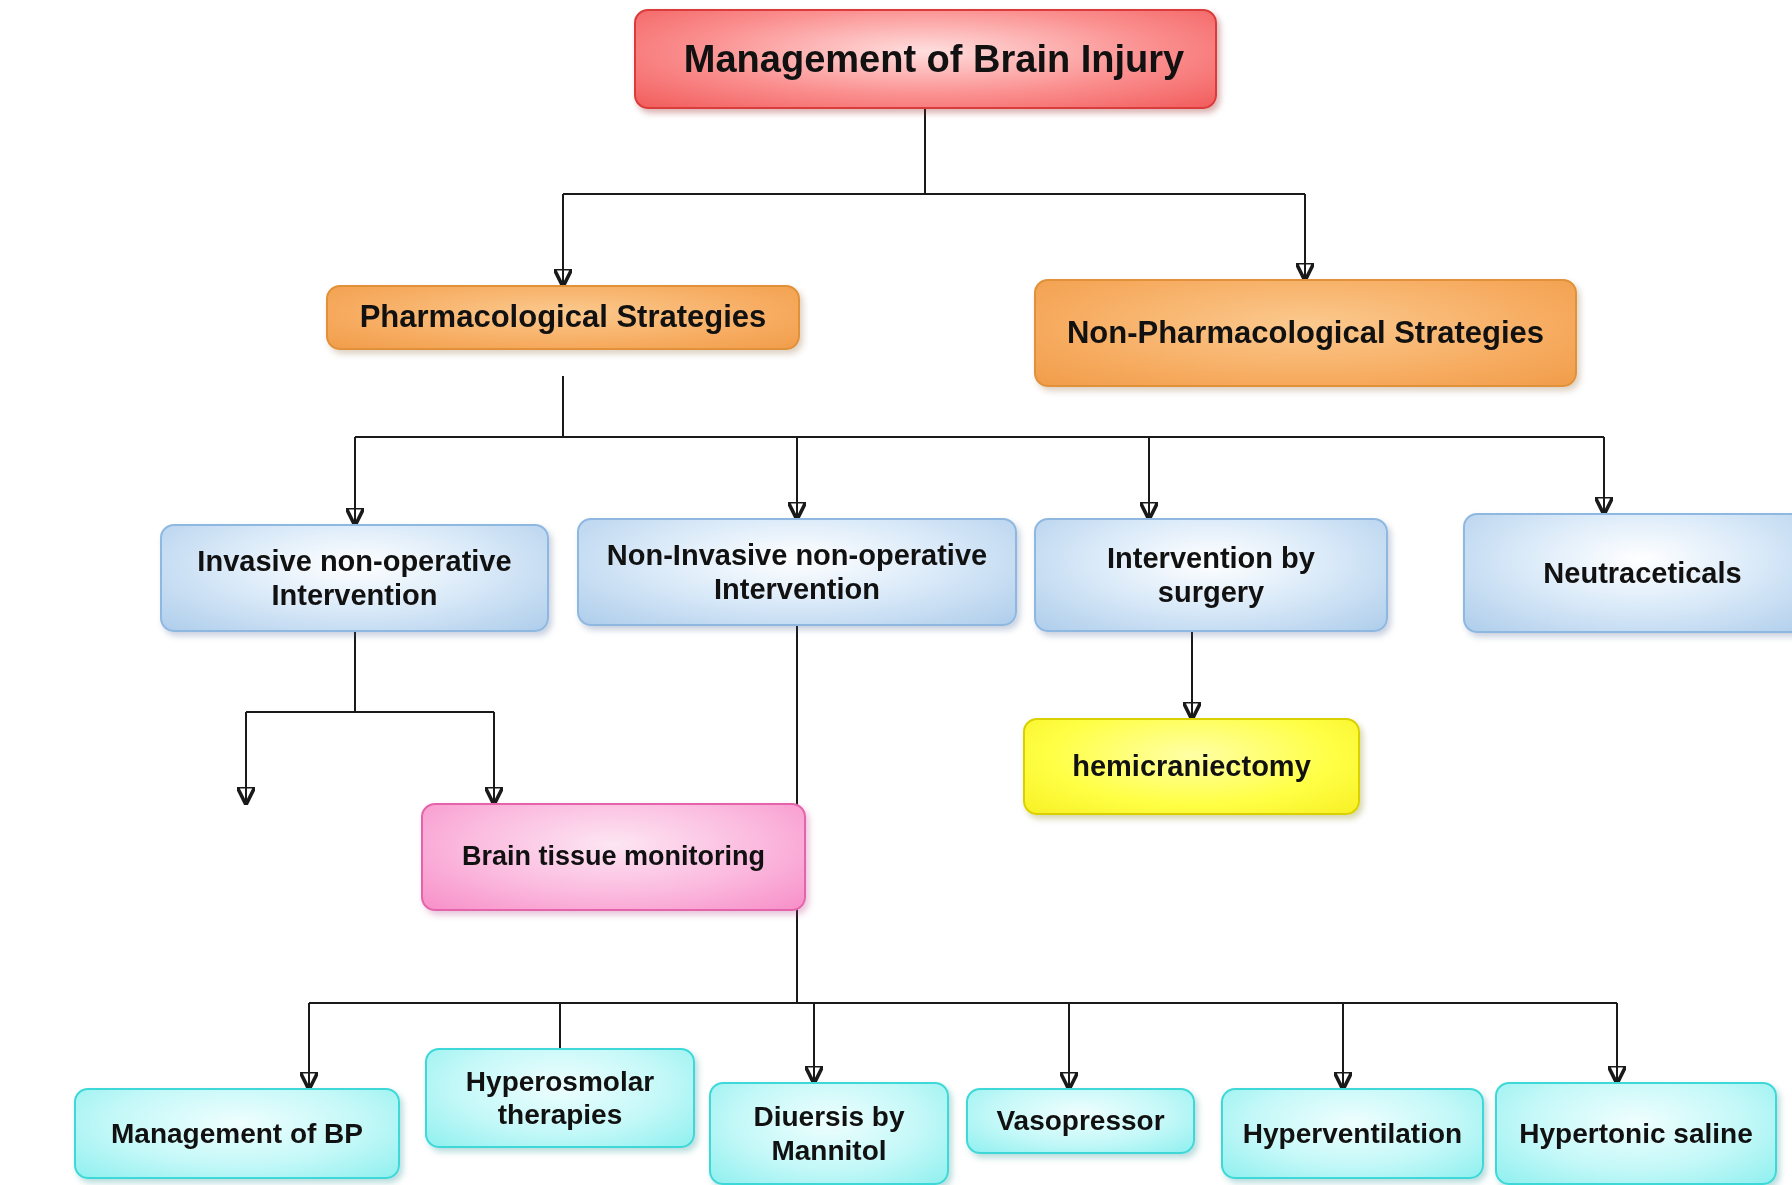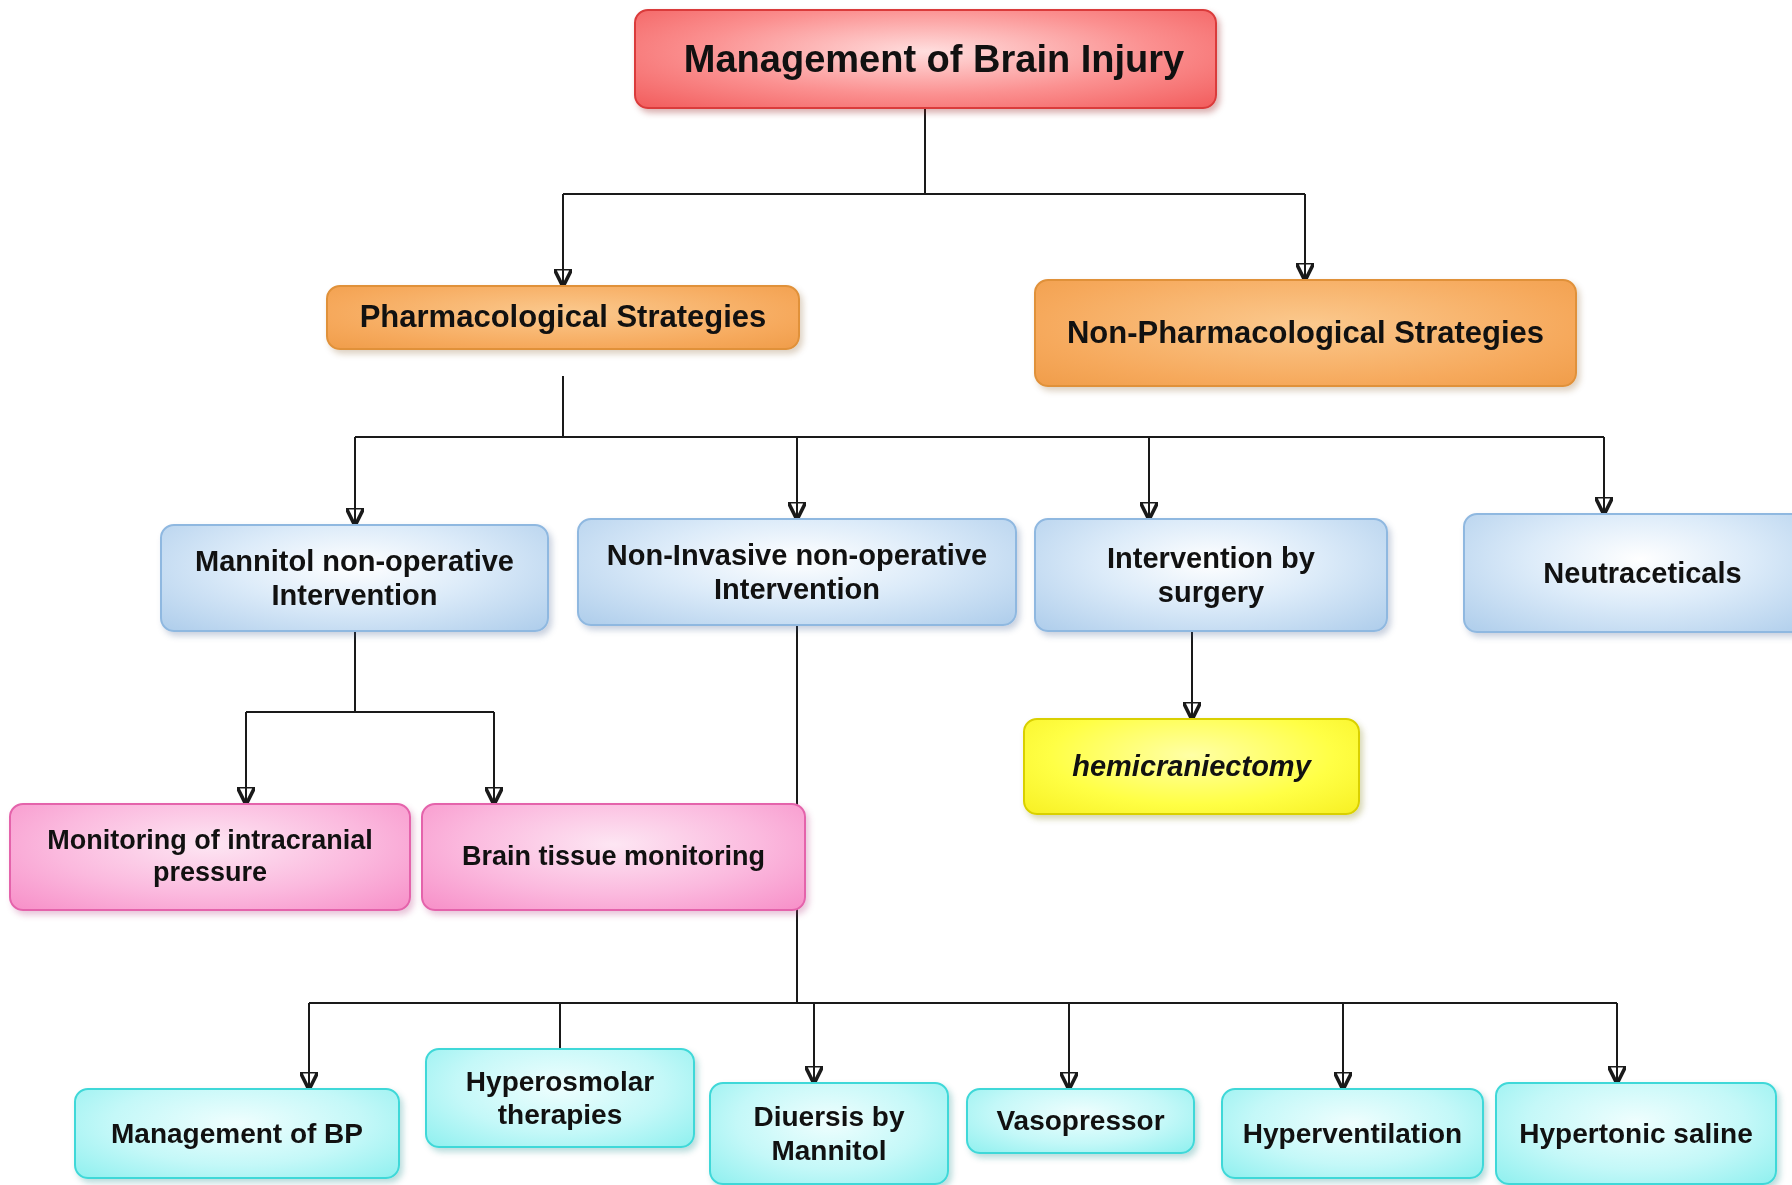--- a/index.html
+++ b/index.html
@@ -75,21 +75,21 @@
   
   #n-title        { left: 634px;  top: 9px;    width: 583px; height: 100px; padding-left: 27px; }
   #n-pharm        { left: 326px;  top: 285px;  width: 474px; height: 65px; }
   #n-nonpharm     { left: 1034px; top: 279px;  width: 543px; height: 108px; }
   #n-invasive     { left: 160px;  top: 524px;  width: 389px; height: 108px; }
   #n-noninvasive  { left: 577px;  top: 518px;  width: 440px; height: 108px; }
   #n-surgery      { left: 1034px; top: 518px;  width: 354px; height: 114px; }
   #n-neutra       { left: 1463px; top: 513px;  width: 354px; height: 120px; padding-left: 15px; }
   #n-icp          { left: 9px;    top: 803px;  width: 402px; height: 108px; }
   #n-braintissue  { left: 421px;  top: 803px;  width: 385px; height: 108px; }
-  #n-hemi         { left: 1023px; top: 718px;  width: 337px; height: 97px; font-style: italic; }
+  #n-hemi         { left: 1023px; top: 718px;  width: 337px; height: 97px; }
   #n-bp           { left: 74px;   top: 1088px; width: 326px; height: 91px; }
   #n-hyperosmolar { left: 425px;  top: 1048px; width: 270px; height: 100px; }
   #n-diuersis     { left: 709px;  top: 1082px; width: 240px; height: 103px; }
   #n-vaso         { left: 966px;  top: 1088px; width: 229px; height: 66px; }
   #n-hyperv      { left: 1221px; top: 1088px; width: 263px; height: 91px; }
   #n-hypertonic   { left: 1495px; top: 1082px; width: 282px; height: 103px; }
 </style>
 </head>
 <body>
 
@@ -139,30 +139,28 @@
       <path d="M1343,1003 V1088" marker-end="url(#arrow)"></path>
       <path d="M1617,1003 V1082" marker-end="url(#arrow)"></path>
     </g>
   </svg>
 
   <div id="n-title" class="node node-title">Management of Brain Injury</div>
 
   <div id="n-pharm" class="node node-orange">Pharmacological Strategies</div>
   <div id="n-nonpharm" class="node node-orange">Non-Pharmacological Strategies</div>
 
-  <div id="n-invasive" class="node node-blue">Mannitol non-operative
+  <div id="n-invasive" class="node node-blue">Invasive non-operative
 Intervention</div>
   <div id="n-noninvasive" class="node node-blue">Non-Invasive non-operative
 Intervention</div>
   <div id="n-surgery" class="node node-blue">Intervention by
 surgery</div>
   <div id="n-neutra" class="node node-blue">Neutraceticals</div>
 
-  <div id="n-icp" class="node node-pink">Monitoring of intracranial
-pressure</div>
   <div id="n-braintissue" class="node node-pink">Brain tissue monitoring</div>
 
   <div id="n-hemi" class="node node-yellow">hemicraniectomy</div>
 
   <div id="n-bp" class="node node-cyan">Management of BP</div>
   <div id="n-hyperosmolar" class="node node-cyan">Hyperosmolar
 therapies</div>
   <div id="n-diuersis" class="node node-cyan">Diuersis by
 Mannitol</div>
   <div id="n-vaso" class="node node-cyan">Vasopressor</div>

